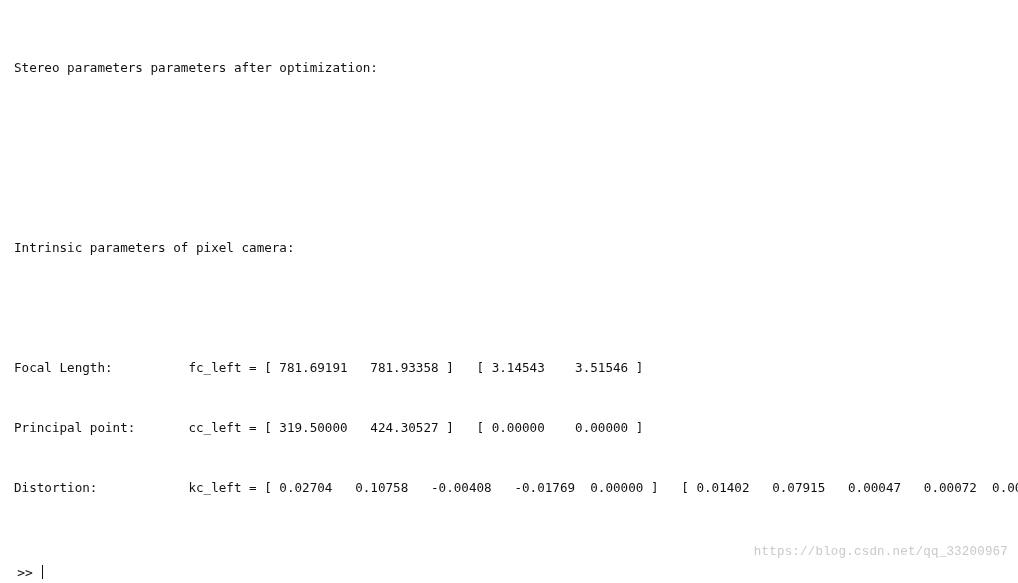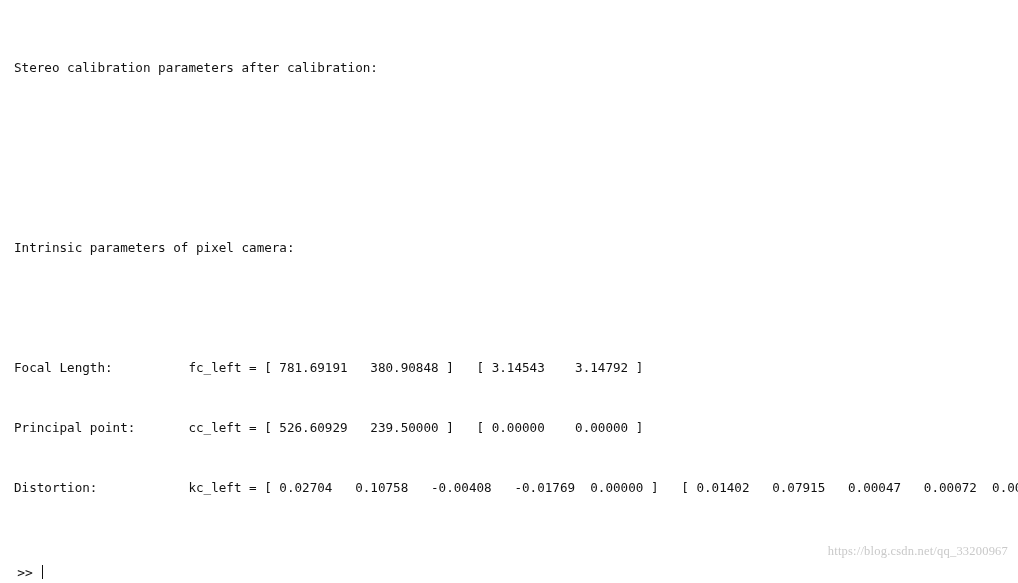--- a/index.html
+++ b/index.html
@@ -64,48 +64,48 @@
     display: inline-block;
     width: 1px;
     height: 14px;
     background: #111111;
     margin-left: 9px;
   }
   .watermark {
     position: absolute;
     right: 10px;
     bottom: 24px;
-    font-family: Liberation Serif, serif;
+    font-family: Liberation Mono, monospace;
     font-size: 12.5px;
     color: #c9c9c9;
     letter-spacing: 0.2px;
     user-select: none;
   }
   .scroll-corner {
     position: absolute;
     left: 0;
     bottom: 0;
     width: 14px;
     height: 22px;
     background: #ffffff;
   }
 </style>
 </head>
 <body>
 
 <div class="console">
 
   <div class="output">
-    <div class="line">Stereo calibration parameters after calibration:</div>
+    <div class="line">Stereo parameters parameters after optimization:</div>
     <div class="line"></div>
     <div class="line"></div>
     <div class="line">Intrinsic parameters of pixel camera:</div>
     <div class="line"></div>
-    <div class="line">Focal Length:          fc_left = [ 781.69191   380.90848 ]   [ 3.14543    3.14792 ]</div>
-    <div class="line">Principal point:       cc_left = [ 526.60929   239.50000 ]   [ 0.00000    0.00000 ]</div>
+    <div class="line">Focal Length:          fc_left = [ 781.69191   781.93358 ]   [ 3.14543    3.51546 ]</div>
+    <div class="line">Principal point:       cc_left = [ 319.50000   424.30527 ]   [ 0.00000    0.00000 ]</div>
     <div class="line">Distortion:            kc_left = [ 0.02704   0.10758   -0.00408   -0.01769  0.00000 ]   [ 0.01402   0.07915   0.00047   0.00072  0.00000 ]</div>
     
     
     
     
     
     
     
     
     

